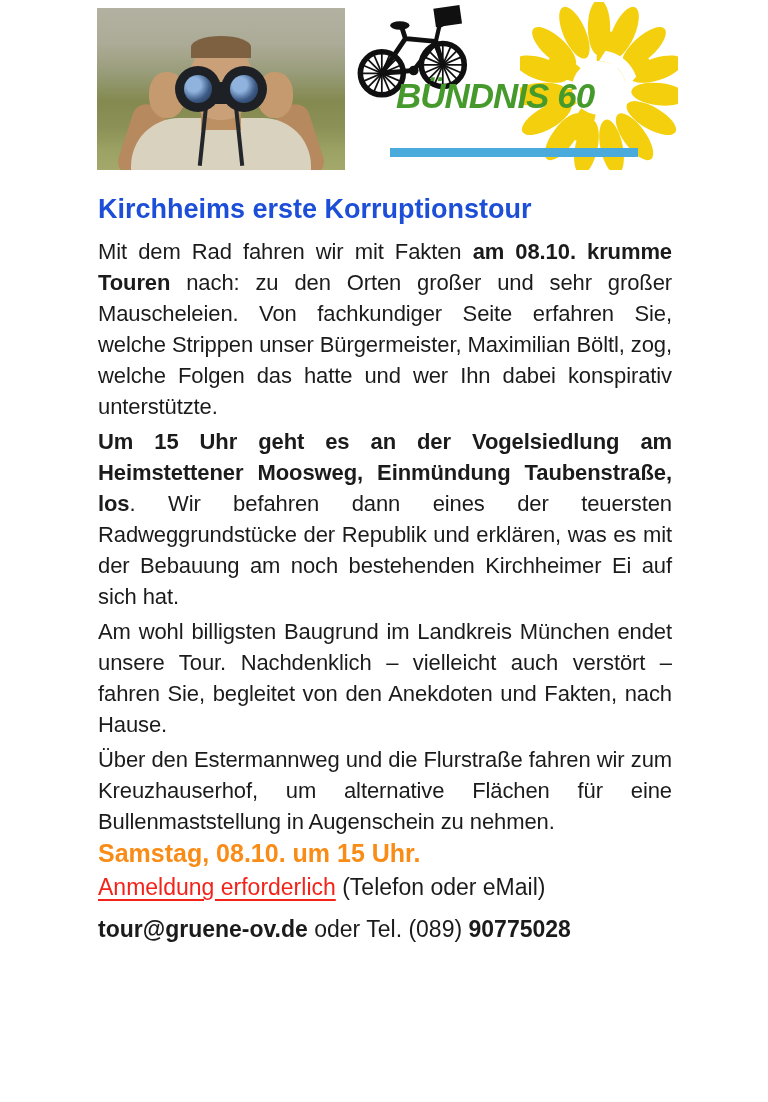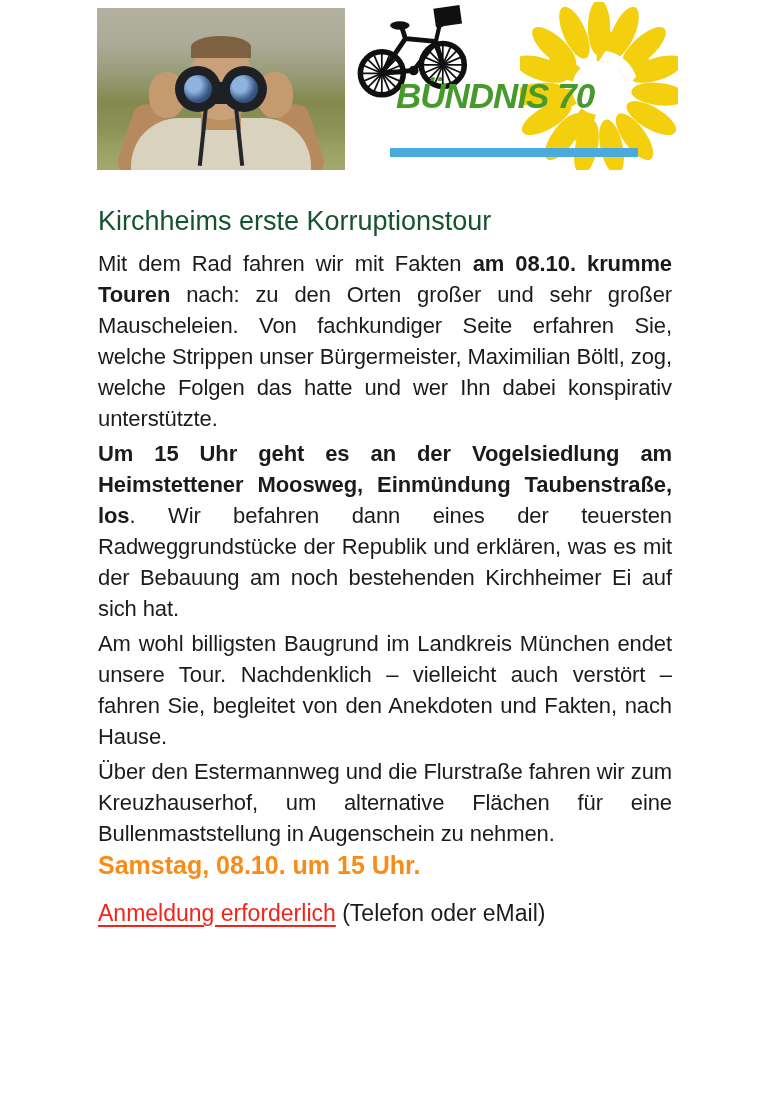--- a/index.html
+++ b/index.html
@@ -41,28 +41,28 @@
   .logo-flower { position:absolute; left:168px; top:2px; z-index:1; }
   .logo-bike { position:absolute; left:2px; top:4px; z-index:2; }
   .logo-text { position:absolute; z-index:3; font-weight:bold; font-style:italic;
     color:#469a2c; letter-spacing:-1px; white-space:nowrap; }
   .logo-l1 { left:44px; top:76px; font-size:35px; }
   .logo-l2 { left:34px; top:108px; font-size:35px; }
   .logo-bar { position:absolute; z-index:3; left:38px; top:148px; width:248px; height:9px; background:#49aadb; }
 
   
   .content { margin:0 96px 0 98px; }
-  .title { margin-top:24px; font-size:27px; line-height:34px; font-weight:normal; color:#14532d; }
+  .title { margin-top:12px; font-size:27px; line-height:34px; font-weight:bold; color:#1d4ed8; }
   p.body { font-size:22px; line-height:31px; text-align:justify; text-align-last:left;
     margin-top:4px; letter-spacing:-0.1px; }
   p.body.first { margin-top:10px; }
   .b { font-weight:bold; }
 
   .date-line { font-size:25px; line-height:32px; font-weight:bold; color:#f88c16; }
-  .registration { margin-top:16px; font-size:23px; line-height:32px; }
+  .registration { margin-top:2px; font-size:23px; line-height:32px; }
   .reg-link { color:#f3231a; text-decoration:underline; text-decoration-thickness:2px;
     text-underline-offset:4px; cursor:pointer; }
   .contact { margin-top:10px; font-size:23px; line-height:33px; }
 </style>
 </head>
 <body>
 
 <div class="header">
 
   <div class="photo">
@@ -136,35 +136,36 @@
             <line x1="156" y1="76" x2="100" y2="100"></line>
         </g>
         <path d="M40,100 L74,50 L118,54 L128,88 M74,50 L69,34 M40,100 L86,96 L118,54" stroke-width="7"></path>
         <path d="M118,54 L123,32 L133,26" stroke-width="6"></path>
       </g>
       <ellipse cx="66" cy="31" rx="14" ry="6" fill="#101010"></ellipse>
       <circle cx="86" cy="96" r="7" fill="#101010"></circle>
       <rect x="116" y="4" width="38" height="27" fill="#101010" transform="rotate(-8 135 17)"></rect>
     </svg>
 
-    <div class="logo-text logo-l1">BÜNDNIS 70</div>
+    <div class="logo-text logo-l1">BÜNDNIS 60</div>
     <div class="logo-bar"></div>
   </div>
 </div>
 
 <div class="content">
 
   <h1 class="title">Kirchheims erste Korruptionstour</h1>
 
   <p class="body first"><span>Mit dem Rad fahren wir mit Fakten </span><span class="b">am 08.10. krumme Touren</span><span> nach: zu den Orten großer und sehr großer Mauscheleien. Von fachkundiger Seite erfahren Sie, welche Strippen unser Bürgermeister, Maximilian Böltl, zog, welche Folgen das hatte und wer Ihn dabei konspirativ unterstützte.</span></p>
 
   <p class="body"><span class="b">Um 15 Uhr geht es an der Vogelsiedlung am Heimstettener Moosweg, Einmündung Taubenstraße, los</span><span>. Wir befahren dann eines der teuersten Radweggrundstücke der Republik und erklären, was es mit der Bebauung am noch bestehenden Kirchheimer Ei auf sich hat.</span></p>
 
   <p class="body"><span>Am wohl billigsten Baugrund im Landkreis München endet unsere Tour. Nachdenklich – vielleicht auch verstört – fahren Sie, begleitet von den Anekdoten und Fakten, nach Hause.</span></p>
 
   <p class="body"><span>Über den Estermannweg und die Flurstraße fahren wir zum Kreuzhauserhof, um alternative Flächen für eine Bullenmaststellung in Augenschein zu nehmen.</span></p>
 
   <div class="date-line">Samstag, 08.10. um 15 Uhr.</div>
 
   <div class="registration"><span class="reg-link">Anmeldung erforderlich</span><span> (Telefon oder eMail)</span></div>
 
+  <div class="contact"><span class="b">tour@gruene-ov.de</span><span> oder Tel. (089) </span><span class="b">90775028</span></div>
 
 </div>
 
 </body></html>

